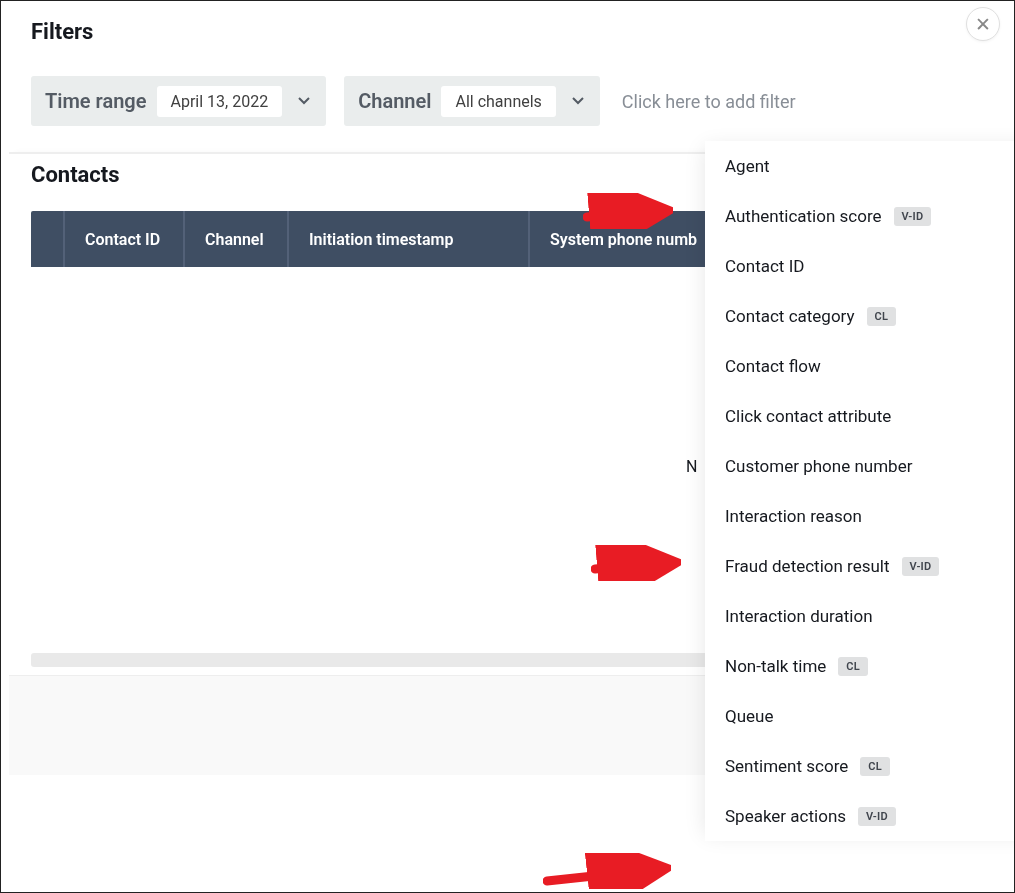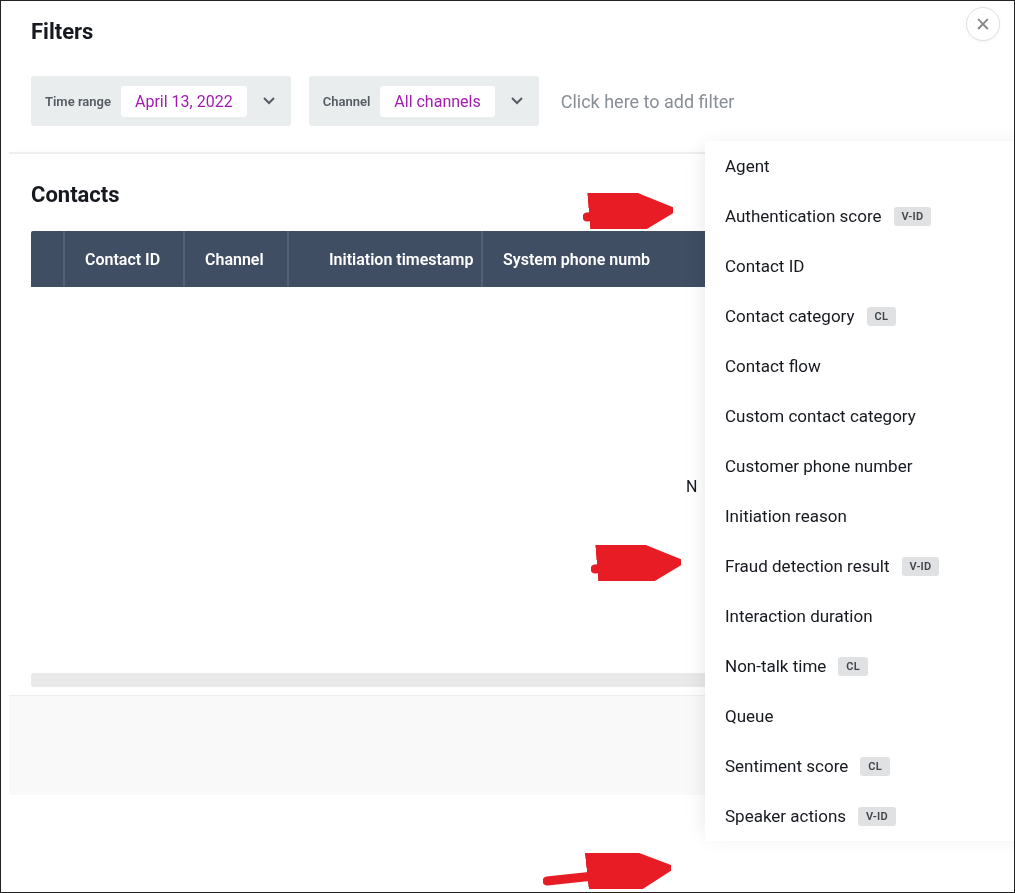--- a/index.html
+++ b/index.html
@@ -49,51 +49,51 @@
     .filter-chip {
       display: inline-flex;
       align-items: center;
       background: #eaeded;
       border-radius: 3px;
       height: 50px;
       padding: 0 10px 0 14px;
       gap: 10px;
     }
     .filter-chip-label {
-      font-size: 13px;
+      font-size: 20px;
       font-weight: 600;
       color: #545b64;
     }
     .filter-chip-value {
       background: #fff;
       border-radius: 3px;
       padding: 6px 14px;
       font-size: 16px;
-      color: #a21caf;
+      color: #404040;
       font-weight: 400;
     }
     .chevron-down {
       width: 24px;
       height: 24px;
       display: flex;
       align-items: center;
       justify-content: center;
       color: #545b64;
     }
     .add-filter-btn {
       font-size: 18px;
       color: #888e96;
       cursor: pointer;
       padding: 10px 4px;
       font-weight: 400;
     }
     .contacts-panel {
       border-top: 2px solid #eee;
       margin: 0 8px;
-      padding: 28px 22px 0 22px;
+      padding: 8px 22px 0 22px;
       background: #fff;
       box-shadow: 0 -6px 6px -6px rgba(0,0,0,0.03);
     }
     .contacts-title {
       font-size: 22px;
       font-weight: 700;
       color: #16191f;
       margin-bottom: 24px;
     }
     .table-wrap {
@@ -112,21 +112,21 @@
       font-weight: 600;
       display: flex;
       align-items: center;
       padding: 0 20px;
       border-right: 2px solid #536178;
       white-space: nowrap;
     }
     .th.checkbox { width: 34px; padding: 0; }
     .th.c1 { width: 120px; }
     .th.c2 { width: 104px; }
-    .th.c3 { width: 174px; margin-left: 20px; }
+    .th.c3 { width: 241px; }
     .th.c4 { flex: 1; border-right: none; }
     .table-body {
       height: 376px;
       background: #fff;
       position: relative;
     }
     .nchar {
       position: absolute;
       top: 190px;
       left: 655px;
@@ -251,27 +251,27 @@
       <span>Contact ID</span>
     </div>
     <div class="dropdown-item">
       <span>Contact category</span>
       <span class="badge">CL</span>
     </div>
     <div class="dropdown-item">
       <span>Contact flow</span>
     </div>
     <div class="dropdown-item">
-      <span>Custom contact category</span>
+      <span>Click contact attribute</span>
     </div>
     <div class="dropdown-item">
       <span>Customer phone number</span>
     </div>
     <div class="dropdown-item">
-      <span>Initiation reason</span>
+      <span>Interaction reason</span>
     </div>
     <div class="dropdown-item">
       <span>Fraud detection result</span>
       <span class="badge">V-ID</span>
     </div>
     <div class="dropdown-item">
       <span>Interaction duration</span>
     </div>
     <div class="dropdown-item">
       <span>Non-talk time</span>

